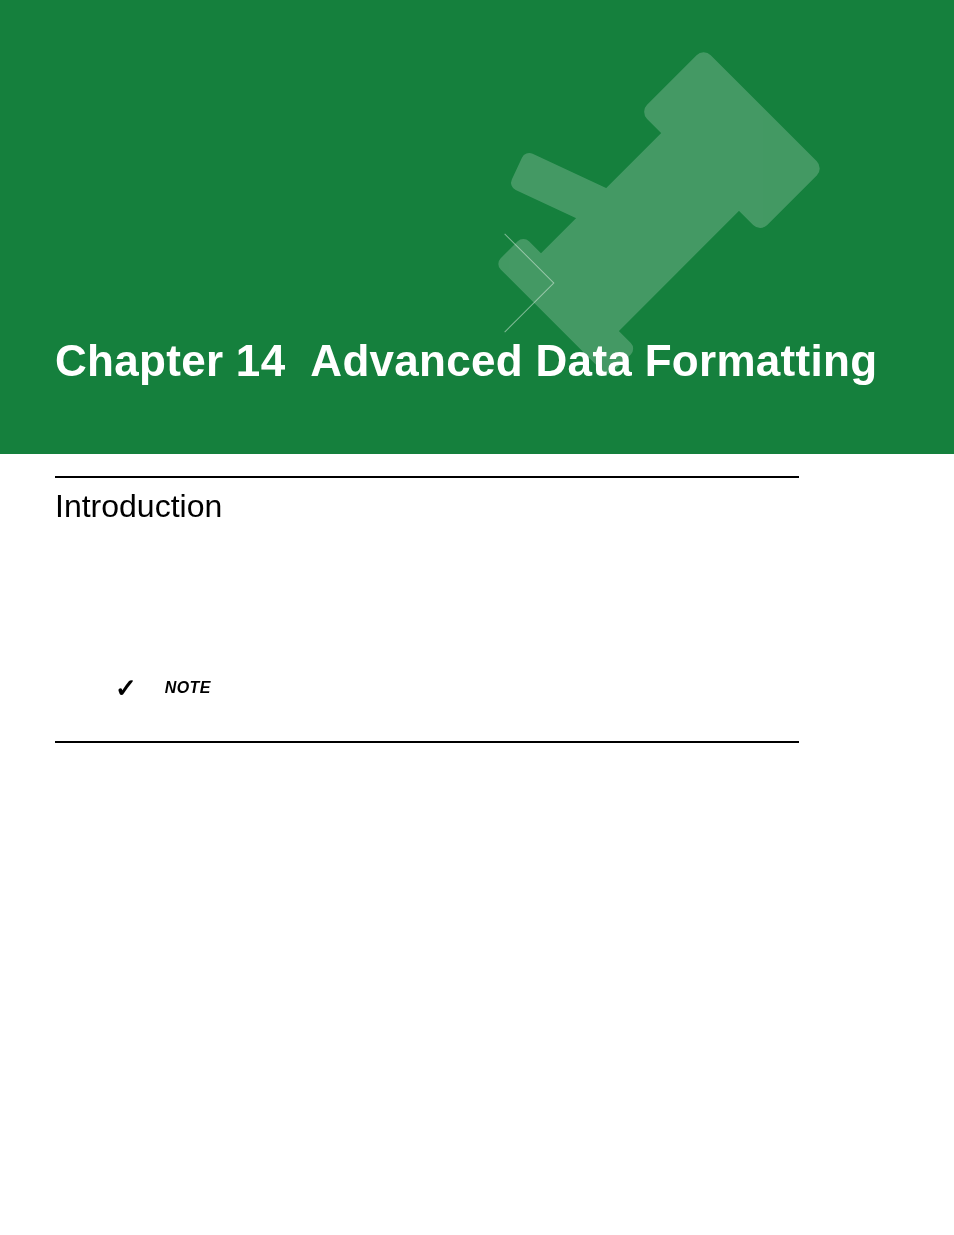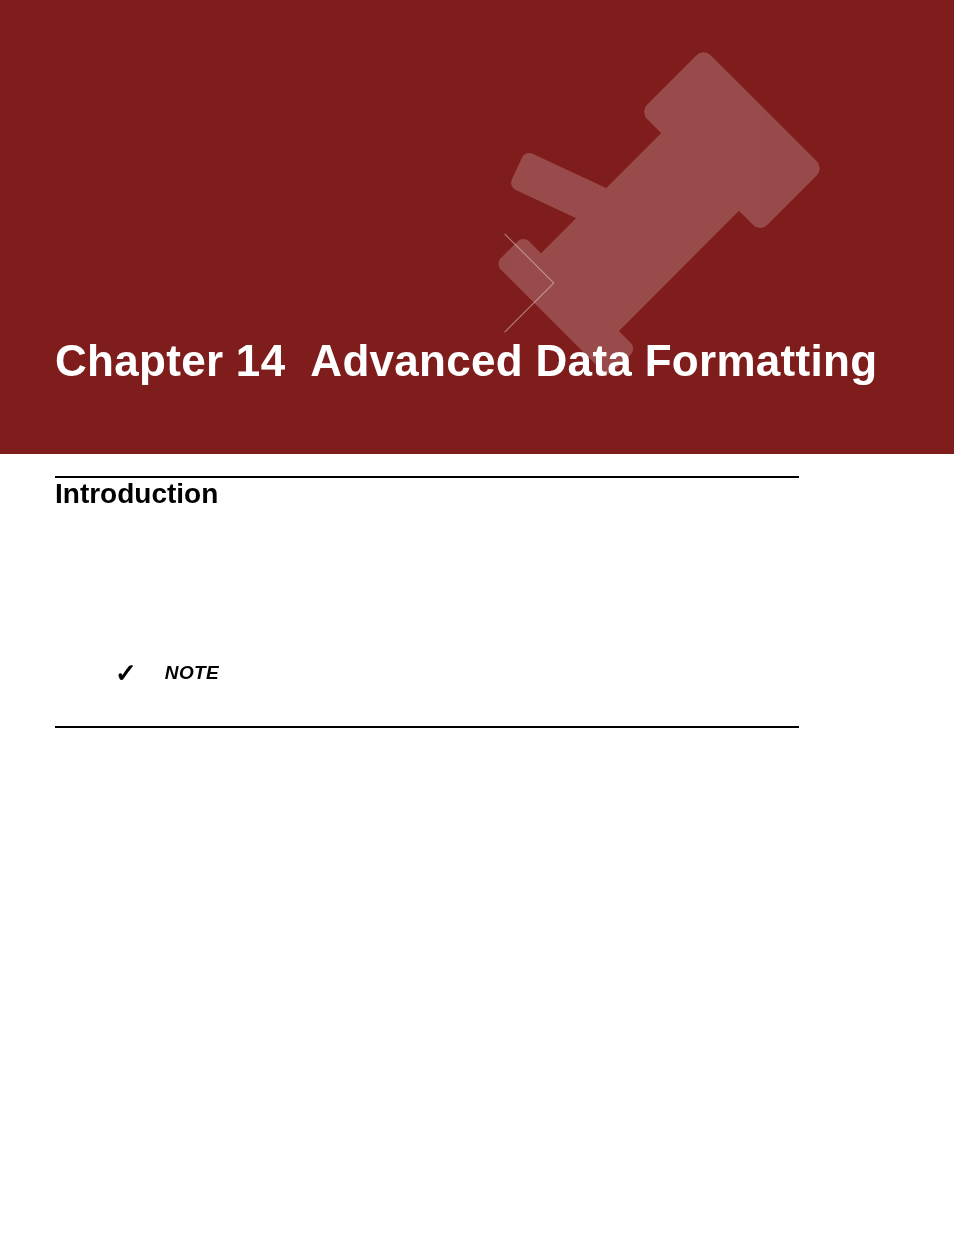--- a/index.html
+++ b/index.html
@@ -5,21 +5,21 @@
   * { margin: 0; padding: 0; box-sizing: border-box; }
   html, body { width: 954px; height: 1235px; font-family: "Helvetica Neue", Helvetica, Arial, sans-serif; background: #fff; }
 
   .page { position: relative; width: 954px; height: 1235px; background: #fff; }
 
   
   .banner {
     position: relative;
     width: 954px;
     height: 454px;
-    background: #7f1d1d;
+    background: #15803d;
     overflow: hidden;
   }
 
   
   .chev {
     position: absolute;
     left: 470px;
     top: 248px;
     width: 70px;
     height: 70px;
@@ -48,36 +48,37 @@
   }
   .chapter-title .chap { margin-right: 14px; }
 
   
   .content { position: absolute; left: 55px; right: 155px; top: 476px; }
 
   hr.rule { border: none; border-top: 2px solid #000; margin: 0; }
 
   .section-heading {
     font-family: "Arial Narrow","Helvetica Neue Condensed","HelveticaNeue-CondensedBold",Arial,sans-serif;
-    font-size: 28px;
-    font-weight: 700;
+    font-size: 32px;
+    font-weight: 400;
     color: #000;
+    margin-top: 10px;
     margin-bottom: 20px;
   }
 
   .note-row {
     display: flex;
     align-items: center;
     gap: 28px;
     margin-left: 60px;
     margin-top: 150px;
     margin-bottom: 40px;
   }
   .checkmark { font-size: 26px; font-weight: 700; line-height: 1; }
-  .note-label { font-style: italic; font-weight: 700; font-size: 19px; letter-spacing: 0.4px; }
+  .note-label { font-style: italic; font-weight: 700; font-size: 16px; letter-spacing: 0.4px; }
 </style>
 </head>
 <body>
 
 <div class="page">
 
   <div class="banner">
     <div class="wm-group">
       <div class="wm-head"></div>
       <div class="wm-body"></div>

